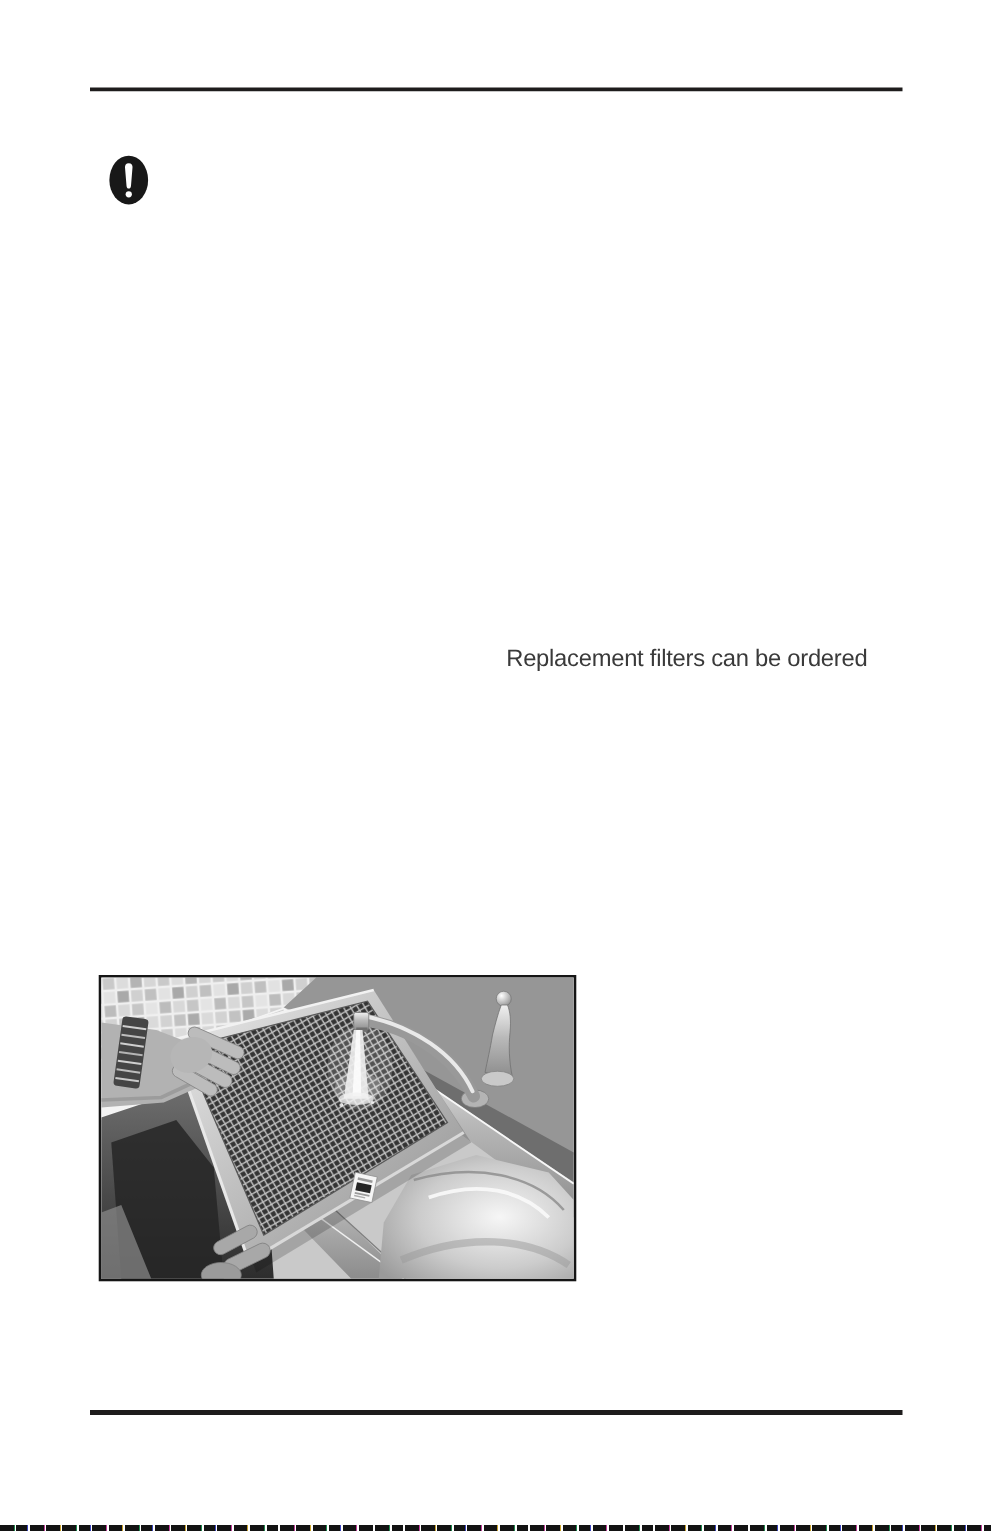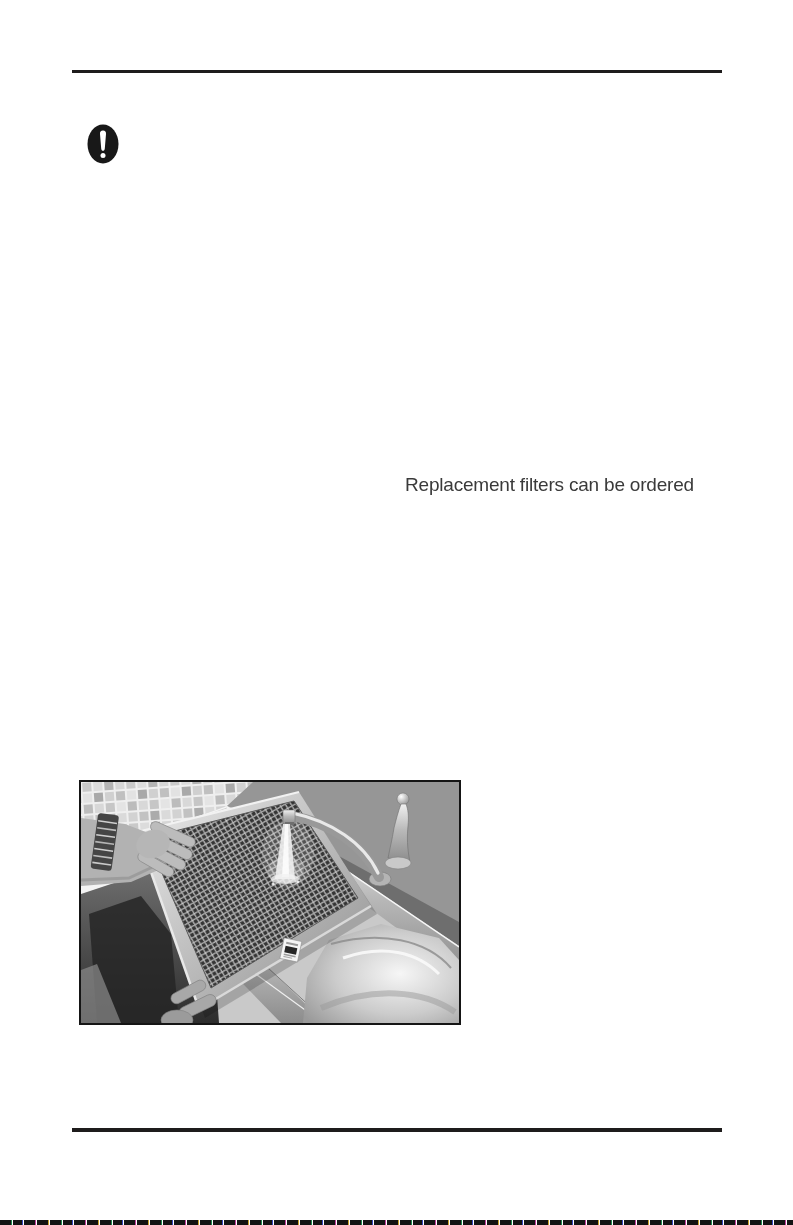--- a/index.html
+++ b/index.html
@@ -12,21 +12,21 @@
   }
   .rule{
     position:absolute;left:72px;width:650px;background:#1e1c1c;
   }
   .rule-top{top:70px;height:3px;}
   .rule-bottom{top:1128px;height:4px;}
   .mandatory-icon{
     position:absolute;left:87px;top:124px;width:32px;height:40px;
   }
   .body-fragment{
-    position:absolute;left:405px;top:475px;
+    position:absolute;left:405px;top:518px;
     font-size:19px;line-height:19px;color:#3a3a3a;
     letter-spacing:-0.2px;white-space:nowrap;
   }
   .figure{
     position:absolute;left:79px;top:780px;
     width:378px;height:241px;
     border:2px solid #151515;
     background:#cfcfcf;
   }
   .figure svg{display:block;}

